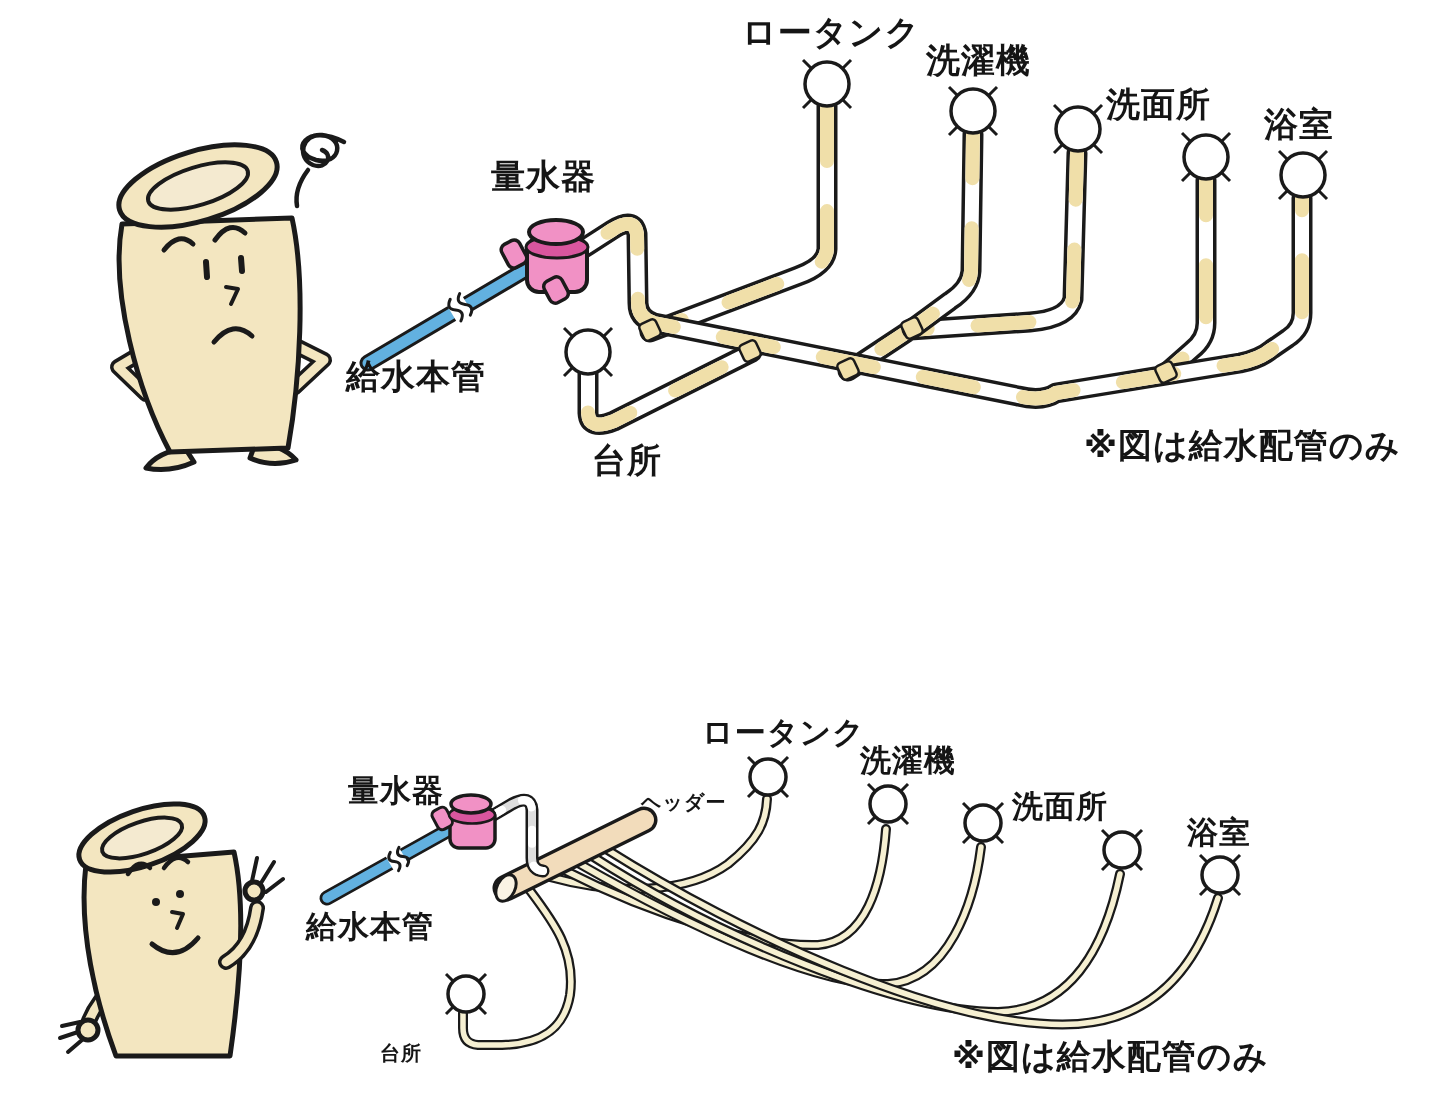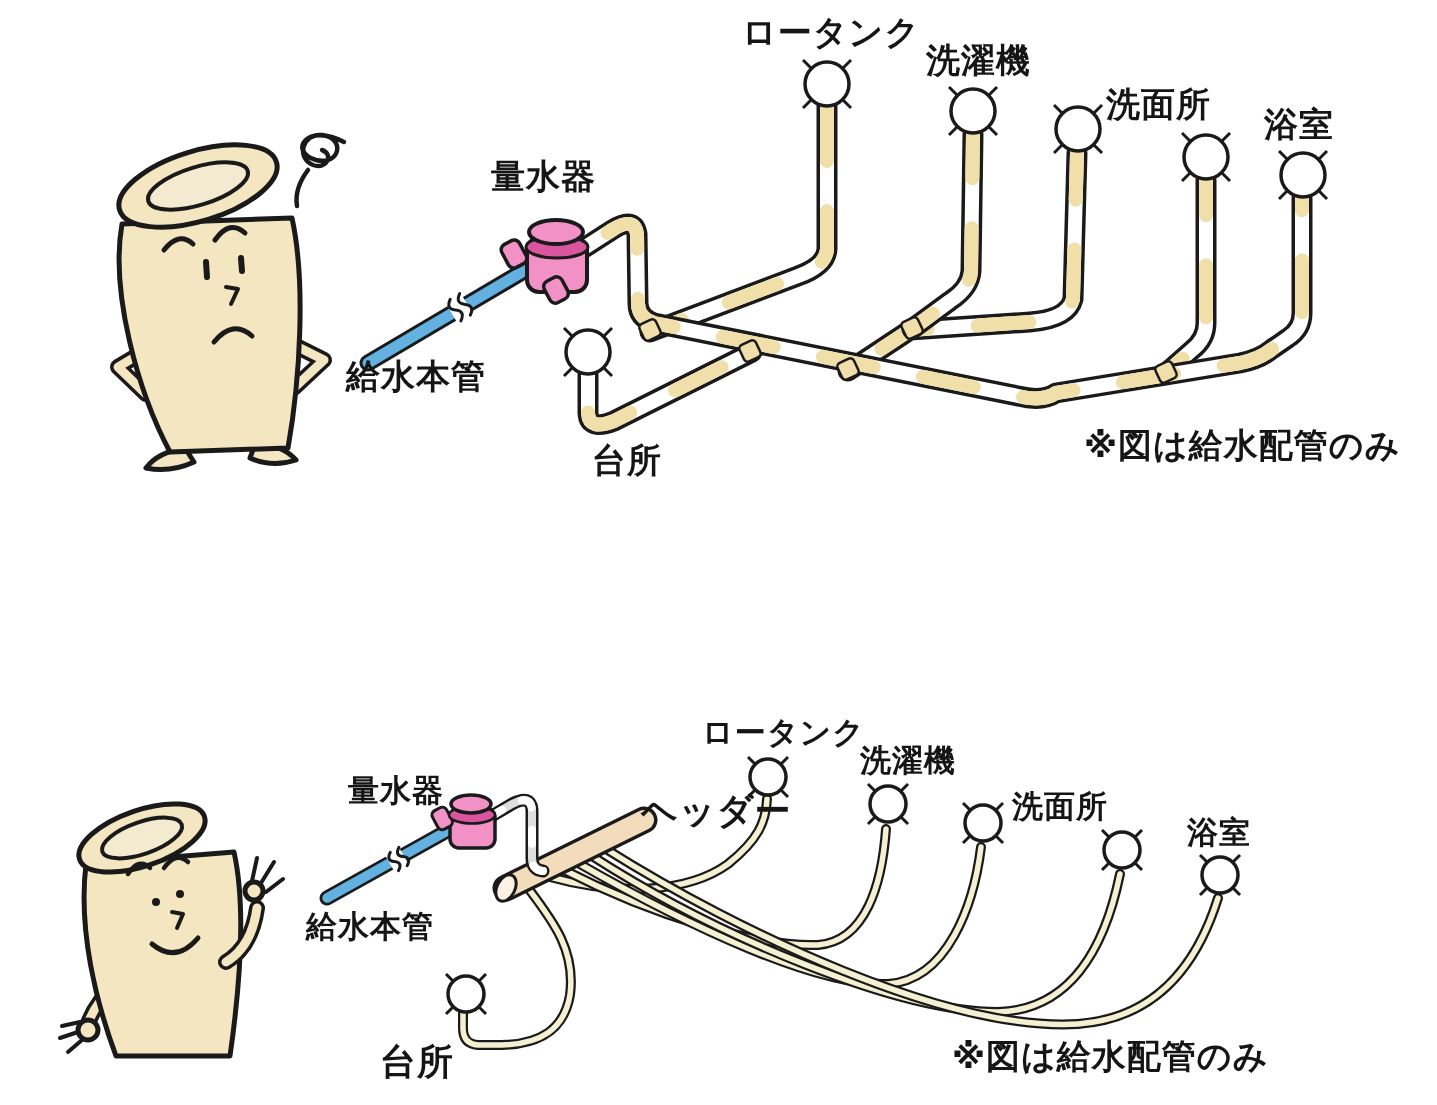--- a/index.html
+++ b/index.html
@@ -14,21 +14,21 @@
   .label{
     position:absolute;
     font-weight:700;
     font-size:31px;
     color:#151515;
     letter-spacing:1px;
     white-space:nowrap;
     line-height:1.1;
   }
   .label.lg{font-size:34px;}
-  .label.sm{font-size:36px;text-align:center;}
+  .label.sm{font-size:20px;text-align:center;}
   
   .pk,.pw,.pb,.bk,.bl,.tk,.tc,.gk,.gw,.gd,.hk,.ht{fill:none;stroke-linecap:round;stroke-linejoin:round;}
   .pk{stroke:var(--outline);stroke-width:21;}
   .pw{stroke:#ffffff;stroke-width:14;}
   .pb{stroke:var(--pipe-beige);stroke-width:14;stroke-dasharray:52 50;}
   .bk{stroke:var(--outline);stroke-width:17;}
   .bl{stroke:var(--water-main-blue);stroke-width:11;}
   .bk2{stroke:var(--outline);stroke-width:15;fill:none;stroke-linecap:round;}
   .bl2{stroke:var(--water-main-blue);stroke-width:9.5;fill:none;stroke-linecap:round;}
   .tk{stroke:var(--outline);stroke-width:10;}

